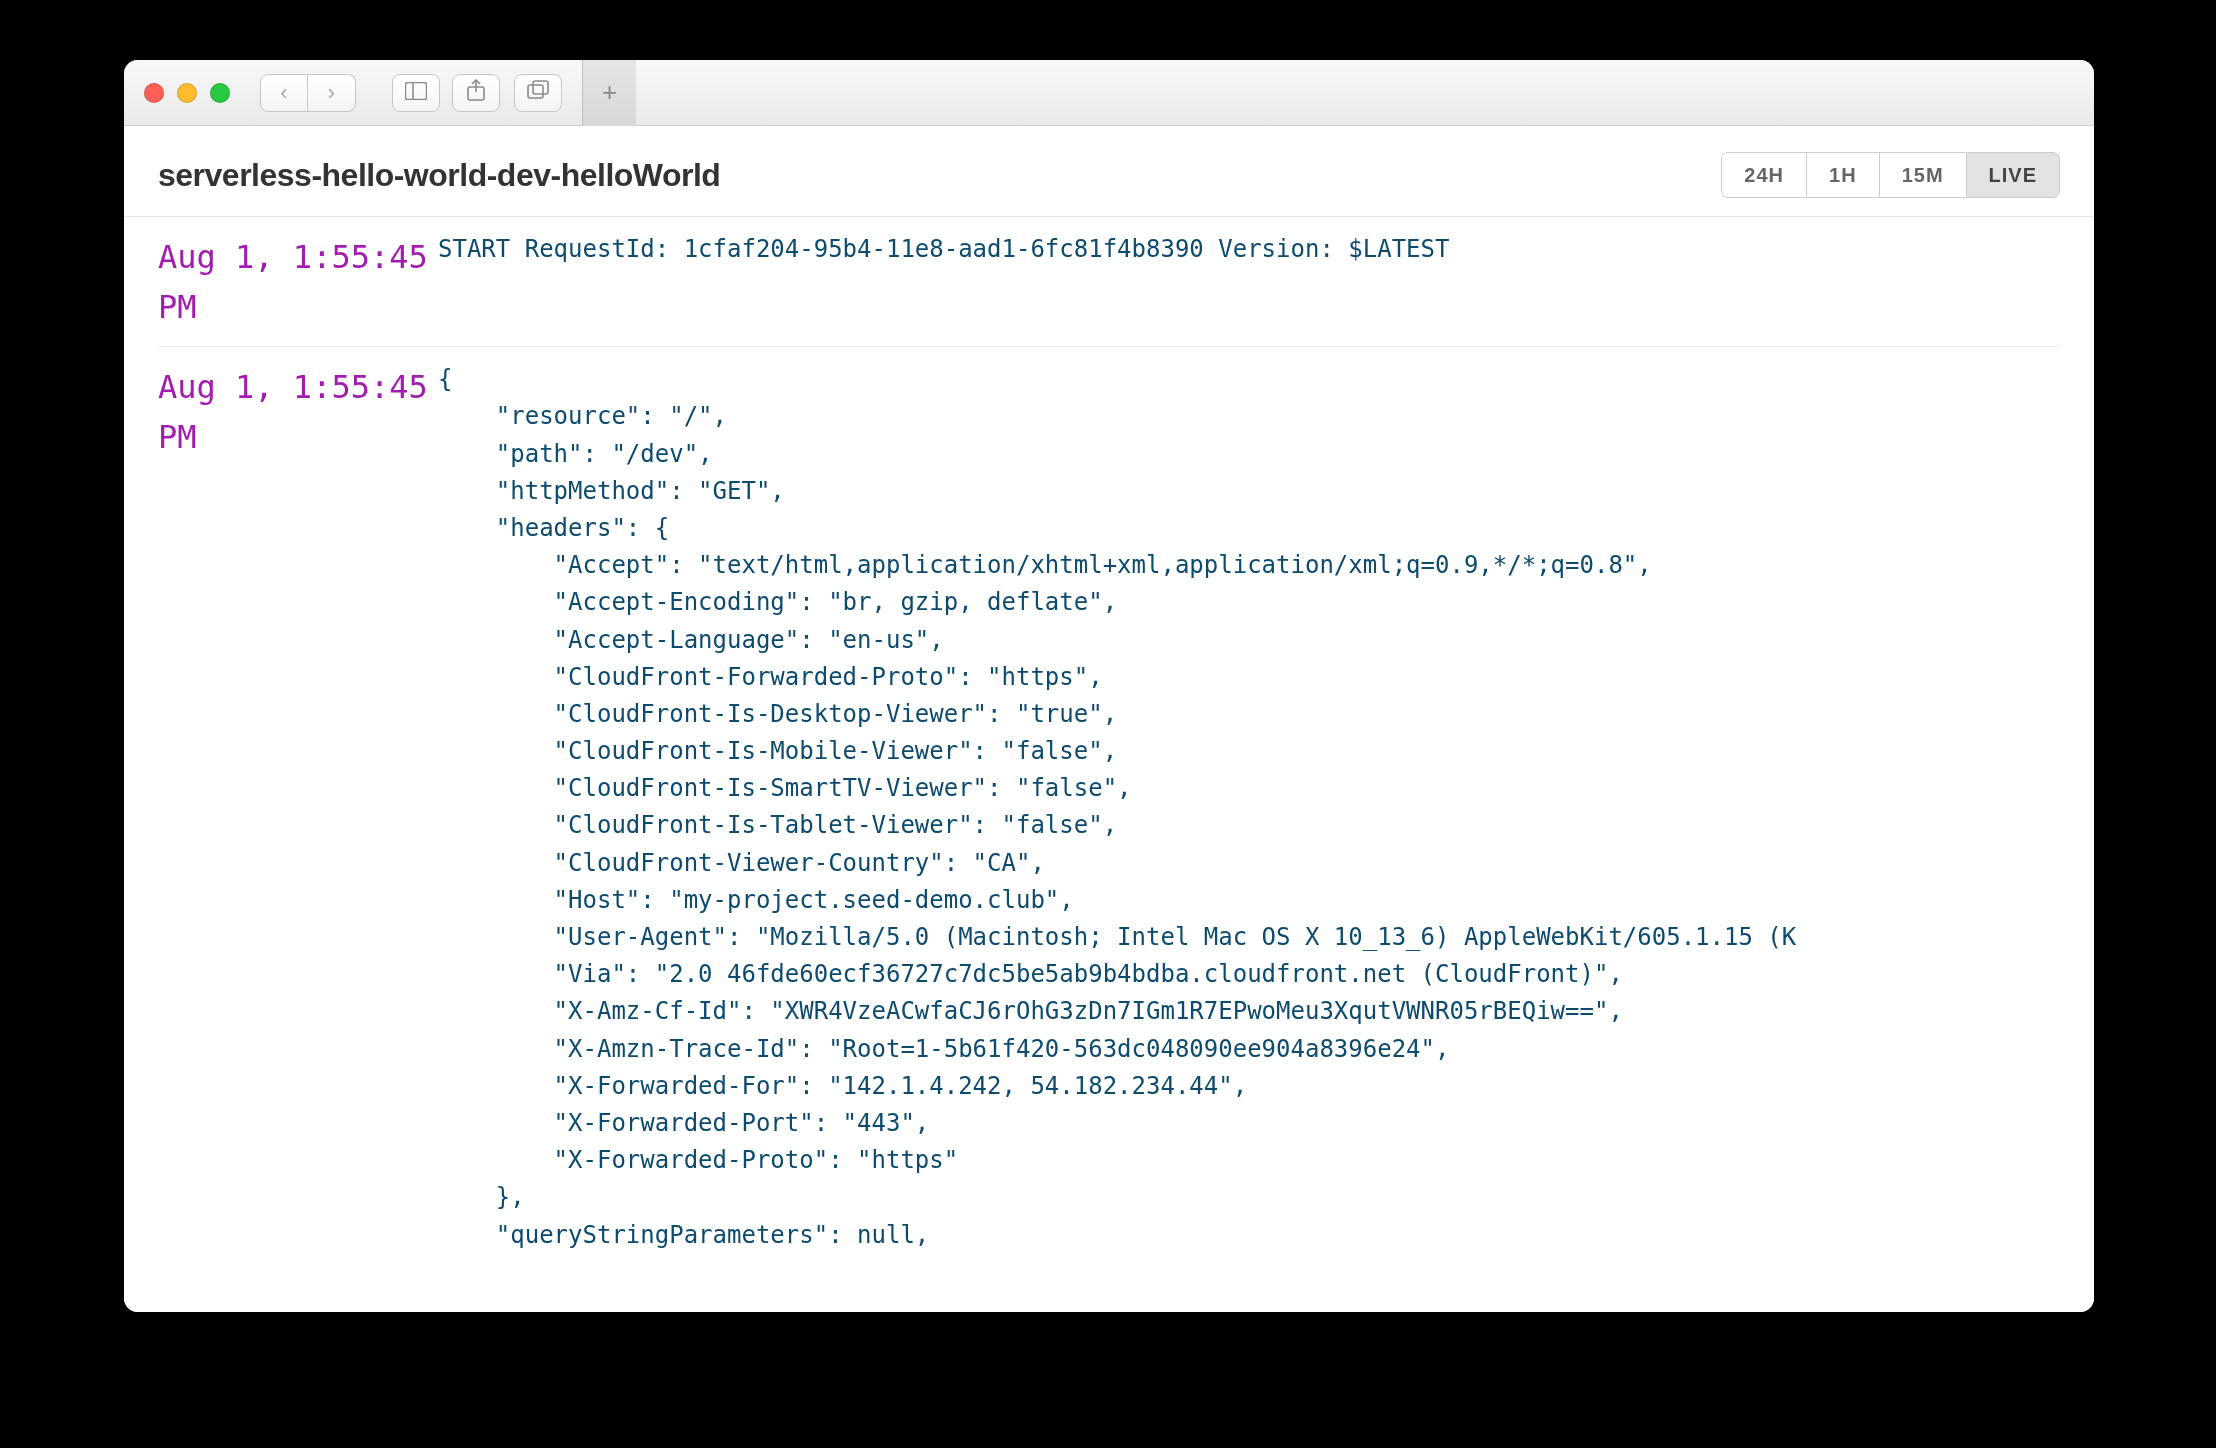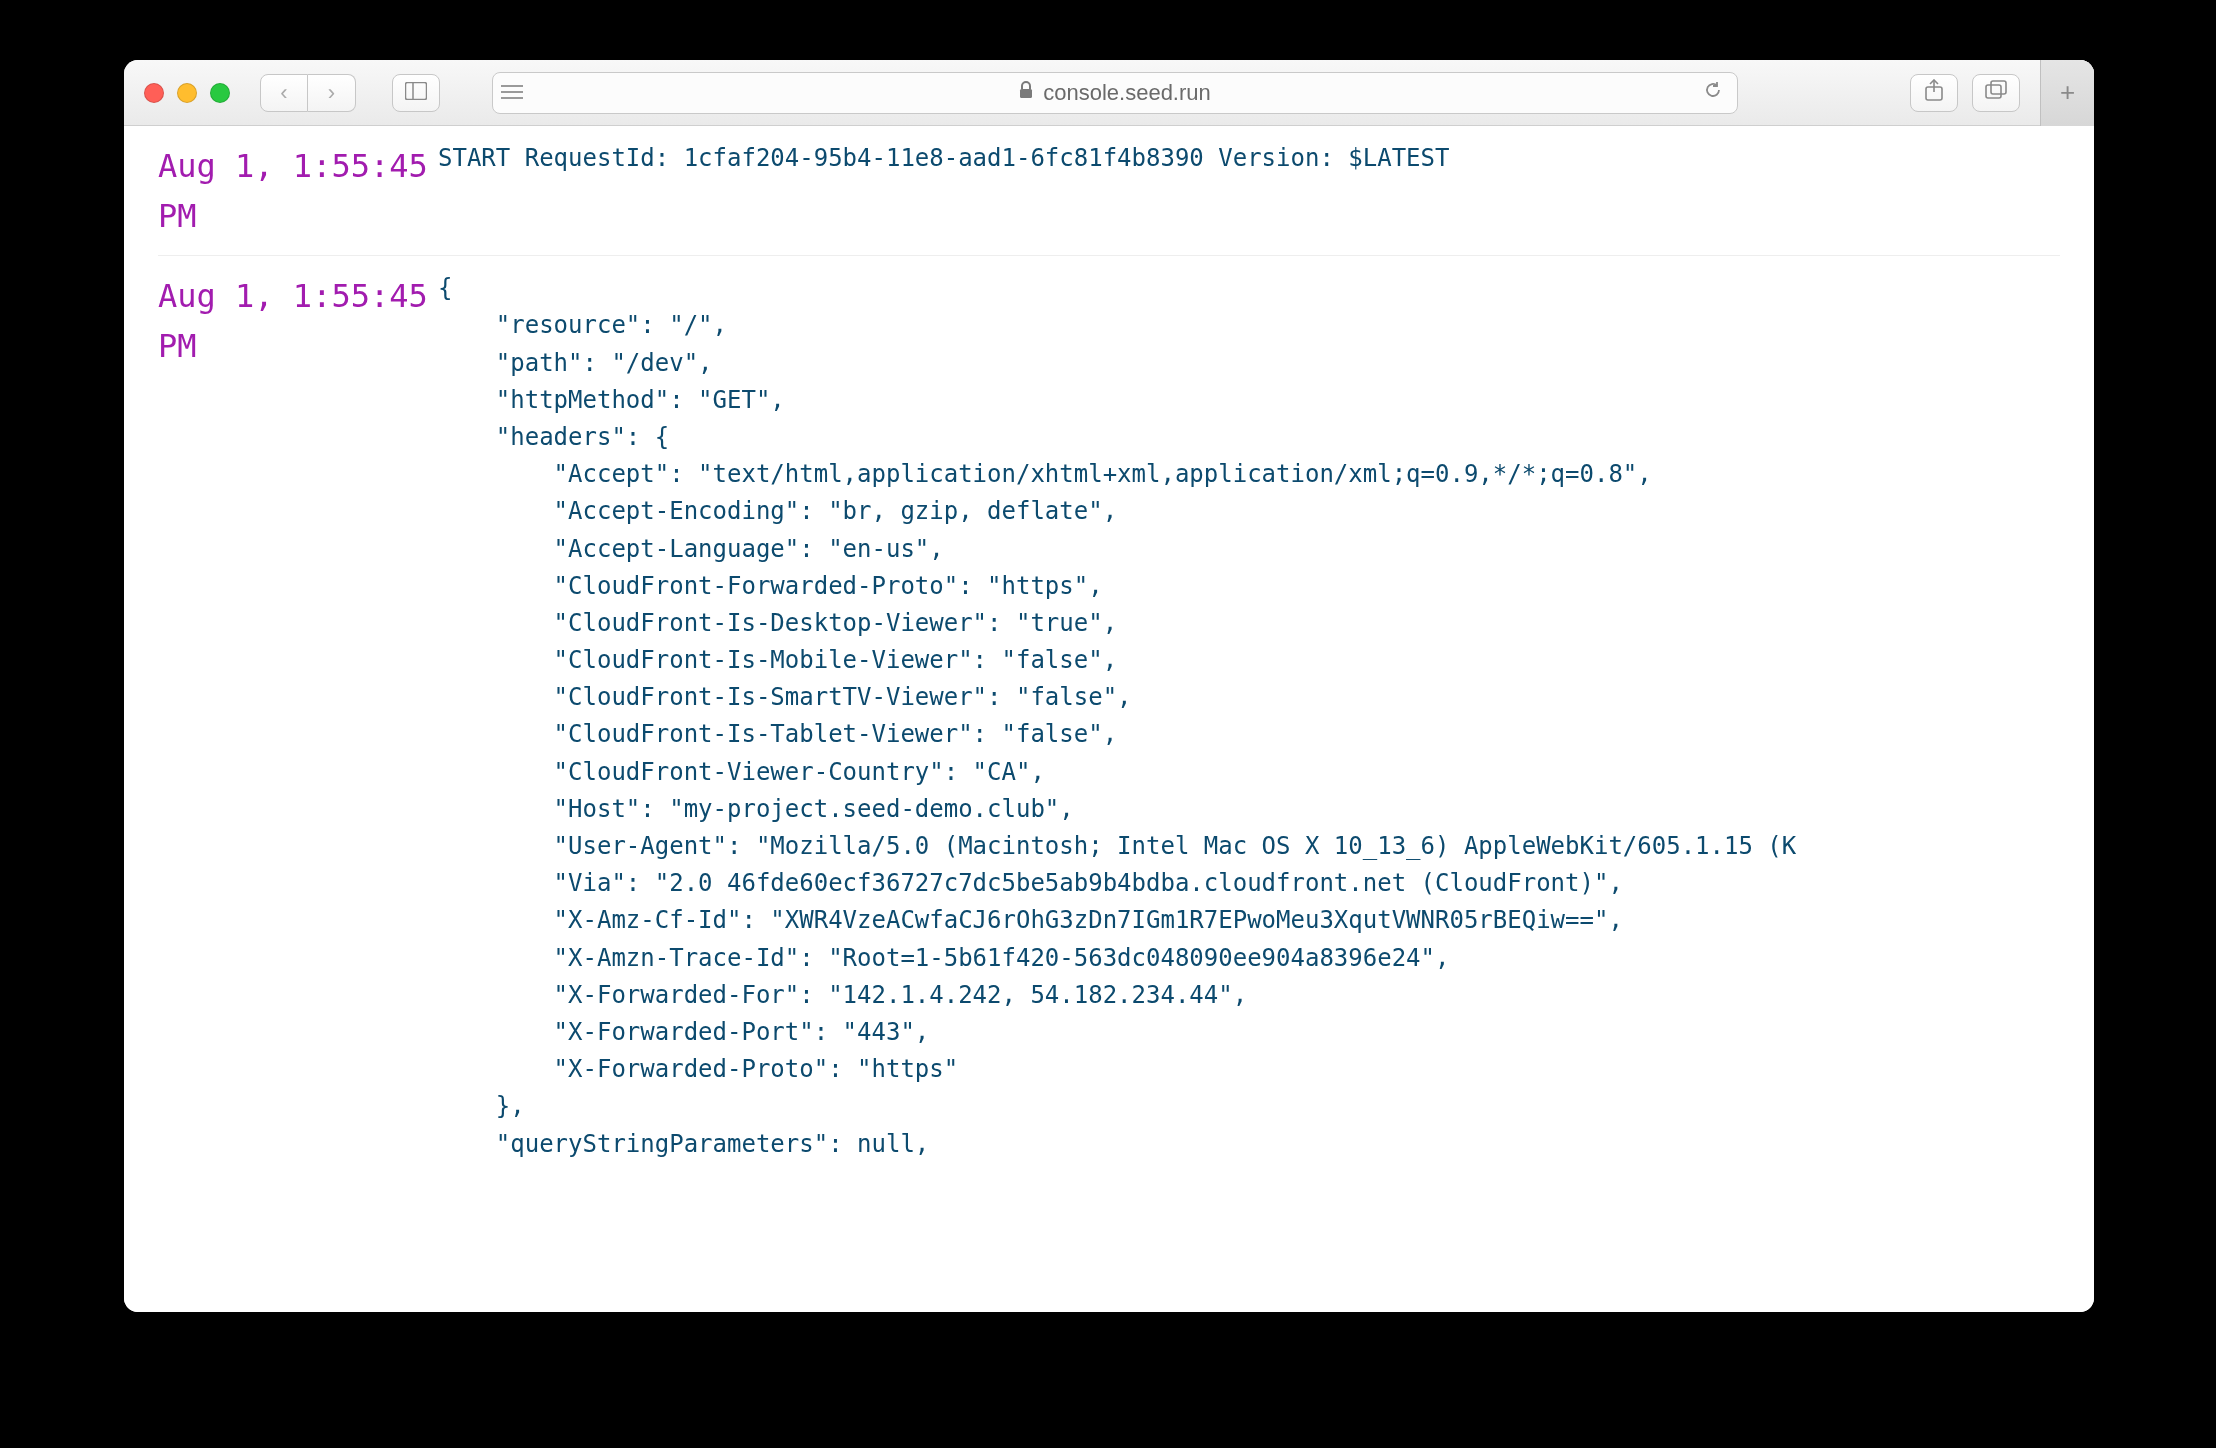--- a/index.html
+++ b/index.html
@@ -174,42 +174,20 @@
     <div class="spacer-sm"></div>
     <div class="tb-btn solo">
       <span>
         <svg width="22" height="18" viewBox="0 0 22 18">
             <rect x="0.5" y="0.5" width="21" height="17" rx="2" fill="none" stroke="#8a8a8a" stroke-width="1.5"></rect>
             <line x1="8" y1="0" x2="8" y2="18" stroke="#8a8a8a" stroke-width="1.5"></line>
           </svg>
       </span>
     </div>
 
-    <div class="addr">
-      <span class="reader">
-        <svg width="22" height="16" viewBox="0 0 22 16">
-            <line x1="0" y1="2" x2="22" y2="2" stroke="#9a9a9a" stroke-width="2"></line>
-            <line x1="0" y1="8" x2="22" y2="8" stroke="#9a9a9a" stroke-width="2"></line>
-            <line x1="0" y1="14" x2="22" y2="14" stroke="#9a9a9a" stroke-width="2"></line>
-          </svg>
-      </span>
-      <span class="lock">
-        <svg width="14" height="18" viewBox="0 0 14 18">
-            <rect x="1" y="8" width="12" height="9" rx="1.5" fill="#7a7a7a"></rect>
-            <path d="M3 8 V5 a4 4 0 0 1 8 0 V8" fill="none" stroke="#7a7a7a" stroke-width="2"></path>
-          </svg>
-      </span>
-      <span>console.seed.run</span>
-      <span class="reload">
-        <svg width="20" height="20" viewBox="0 0 20 20">
-            <path d="M16 10a6 6 0 1 1 -2 -4.5" fill="none" stroke="#8a8a8a" stroke-width="1.8"></path>
-            <path d="M14 2 L14 6 L10 6" fill="none" stroke="#8a8a8a" stroke-width="1.8"></path>
-          </svg>
-      </span>
-    </div>
 
     <div class="right-tools">
       <div class="tb-btn solo">
         <span>
           <svg width="18" height="22" viewBox="0 0 18 22">
               <rect x="1" y="8" width="16" height="13" rx="2" fill="none" stroke="#8a8a8a" stroke-width="1.6"></rect>
               <line x1="9" y1="1" x2="9" y2="13" stroke="#8a8a8a" stroke-width="1.6"></line>
               <path d="M5 5 L9 1 L13 5" fill="none" stroke="#8a8a8a" stroke-width="1.6"></path>
             </svg>
         </span>
@@ -222,20 +200,29 @@
             </svg>
         </span>
       </div>
       <div class="newtab">
         <span>+</span>
       </div>
     </div>
   </div>
 
   <div class="content">
+    <div class="header-row">
+      <div class="page-title">serverless-hello-world-dev-helloWorld</div>
+      <div class="seg" id="seg">
+          <button>24H</button>
+          <button>1H</button>
+          <button>15M</button>
+          <button class="active">LIVE</button>
+        </div>
+    </div>
 
     <div class="log-area" id="logs">
         <div class="log-row">
           <div class="ts">Aug 1, 1:55:45 PM</div>
           <div class="msg">START RequestId: 1cfaf204-95b4-11e8-aad1-6fc81f4b8390 Version: $LATEST</div>
         </div>
         <div class="log-row noborder">
           <div class="ts">Aug 1, 1:55:45 PM</div>
           <div class="msg">{
     "resource": "/",

